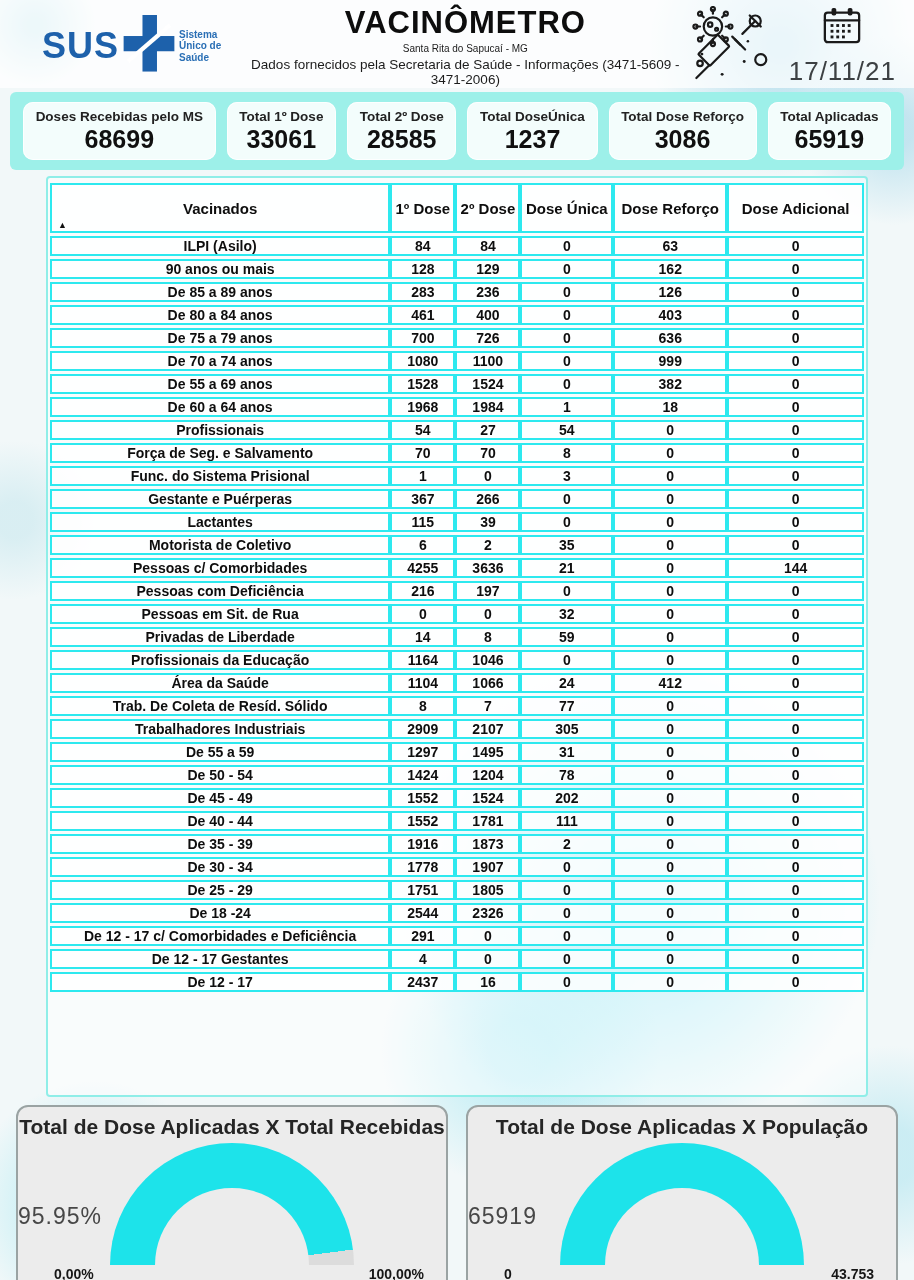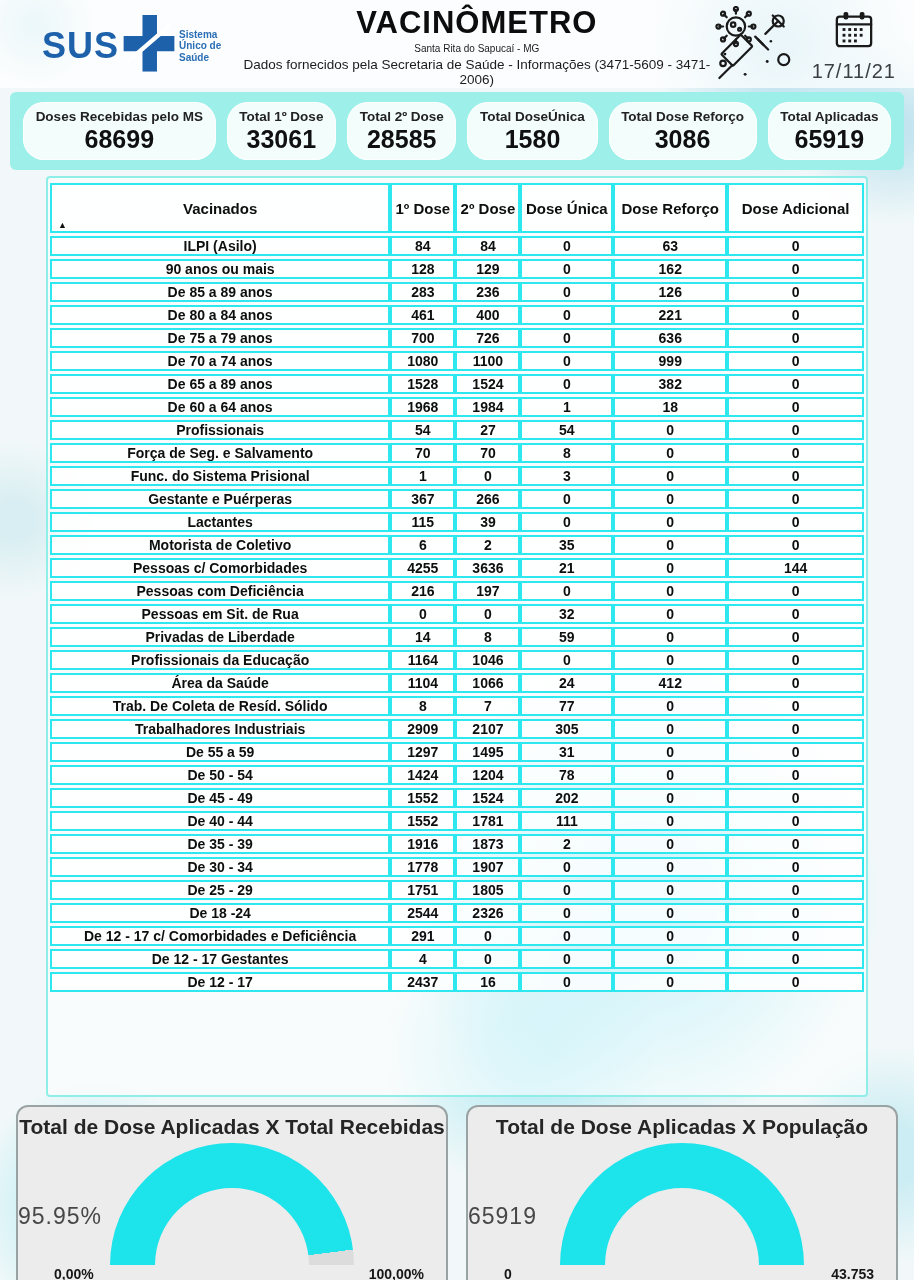--- a/index.html
+++ b/index.html
@@ -29,31 +29,31 @@
   }
   .logo { display: flex; align-items: center; width: 228px; flex: none; padding-left: 28px; }
   .logo .sus-word { font-size: 36px; font-weight: bold; color: #1d61ab; letter-spacing: 1px; margin-right: 4px; }
   .logo .sus-sub { font-size: 10px; font-weight: bold; color: #2a6fb5; line-height: 1.15; margin-left: 4px; }
   .header-center { flex: 1; text-align: center; }
   .title { font-size: 31px; font-weight: bold; letter-spacing: 1px; color: #0d0d0d; }
   .sub1 { font-size: 10px; color: #1c1c1c; margin-top: 2px; }
   .sub2 { font-size: 13.5px; color: #1c1c1c; margin-top: 3px; }
   .header-right { display: flex; align-items: center; flex: none; gap: 8px; padding-right: 4px; }
   .date-col { display: flex; flex-direction: column; align-items: center; }
-  .date-text { font-size: 20px; color: #3c4043; margin-top: 6px; letter-spacing: 1px; }
+  .date-text { font-size: 26px; color: #3c4043; margin-top: 6px; letter-spacing: 1px; }
 
   
   .summary-strip {
     margin: 4px 10px 0 10px; height: 78px;
     background: #9df0e9; border-radius: 6px;
     display: flex; align-items: center; gap: 11px;
     padding: 10px 13px;
   }
   .summary-card {
-    background: #f3fdfc; border-radius: 21px; height: 58px;
+    background: #f3fdfc; border-radius: 10px; height: 58px;
     flex: 1 1 auto; text-align: center; padding: 7px 9px 4px 9px;
     white-space: nowrap; box-shadow: 0 0 0 1px rgba(255,255,255,.8) inset;
   }
   .summary-card .lbl { font-size: 13.5px; font-weight: bold; color: #222; }
   .summary-card .val { font-size: 25px; font-weight: bold; color: #101010; margin-top: 1px; }
 
   
   .table-panel {
     width: 822px; margin: 6px auto 0 auto; height: 921px;
     background: rgba(255,255,255,.55);
@@ -202,21 +202,21 @@
   <div class="summary-card">
     <div class="lbl">Total 1º Dose</div>
     <div class="val">33061</div>
   </div>
   <div class="summary-card">
     <div class="lbl">Total 2º Dose</div>
     <div class="val">28585</div>
   </div>
   <div class="summary-card">
     <div class="lbl">Total DoseÚnica</div>
-    <div class="val">1580</div>
+    <div class="val">1237</div>
   </div>
   <div class="summary-card">
     <div class="lbl">Total Dose Reforço</div>
     <div class="val">3086</div>
   </div>
   <div class="summary-card">
     <div class="lbl">Total Aplicadas</div>
     <div class="val">65919</div>
   </div>
 </div>
@@ -267,41 +267,41 @@
           <td>236</td>
           <td>0</td>
           <td>126</td>
           <td>0</td>
         </tr>
         <tr>
           <td>De 80 a 84 anos</td>
           <td>461</td>
           <td>400</td>
           <td>0</td>
-          <td>221</td>
+          <td>403</td>
           <td>0</td>
         </tr>
         <tr>
           <td>De 75 a 79 anos</td>
           <td>700</td>
           <td>726</td>
           <td>0</td>
           <td>636</td>
           <td>0</td>
         </tr>
         <tr>
           <td>De 70 a 74 anos</td>
           <td>1080</td>
           <td>1100</td>
           <td>0</td>
           <td>999</td>
           <td>0</td>
         </tr>
         <tr>
-          <td>De 65 a 89 anos</td>
+          <td>De 55 a 69 anos</td>
           <td>1528</td>
           <td>1524</td>
           <td>0</td>
           <td>382</td>
           <td>0</td>
         </tr>
         <tr>
           <td>De 60 a 64 anos</td>
           <td>1968</td>
           <td>1984</td>

